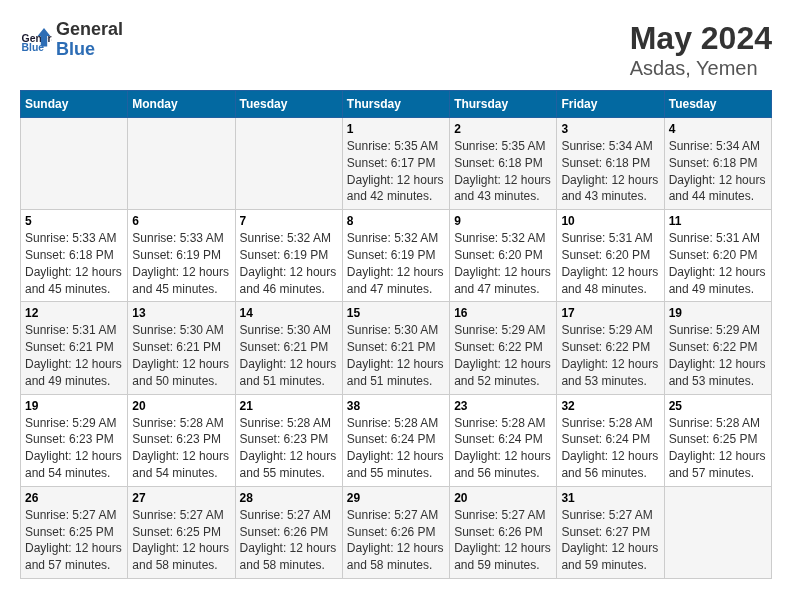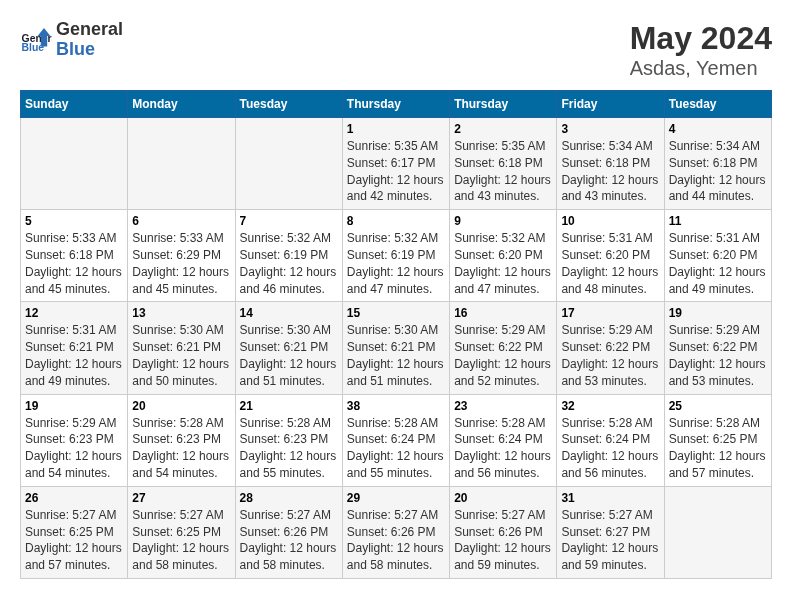--- a/index.html
+++ b/index.html
@@ -161,21 +161,21 @@
         <td>
           <span class="day-number">5</span>
           <div class="day-info">Sunrise: 5:33 AM
 Sunset: 6:18 PM
 Daylight: 12 hours
 and 45 minutes.</div>
         </td>
         <td>
           <span class="day-number">6</span>
           <div class="day-info">Sunrise: 5:33 AM
-Sunset: 6:29 PM
+Sunset: 6:19 PM
 Daylight: 12 hours
 and 45 minutes.</div>
         </td>
         <td>
           <span class="day-number">7</span>
           <div class="day-info">Sunrise: 5:32 AM
 Sunset: 6:19 PM
 Daylight: 12 hours
 and 46 minutes.</div>
         </td>

